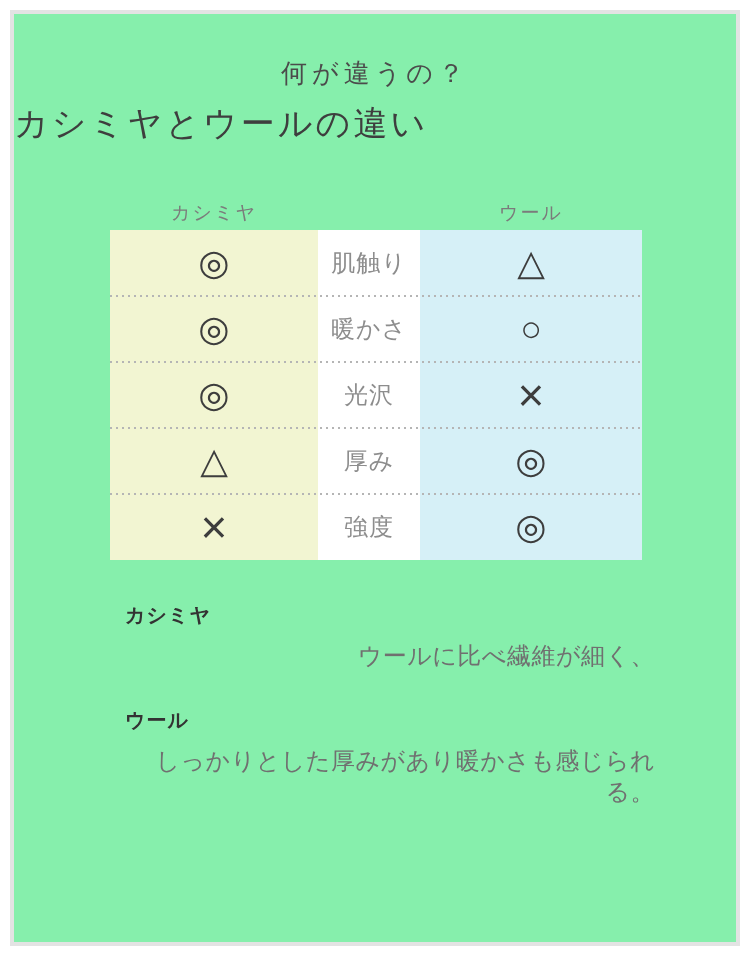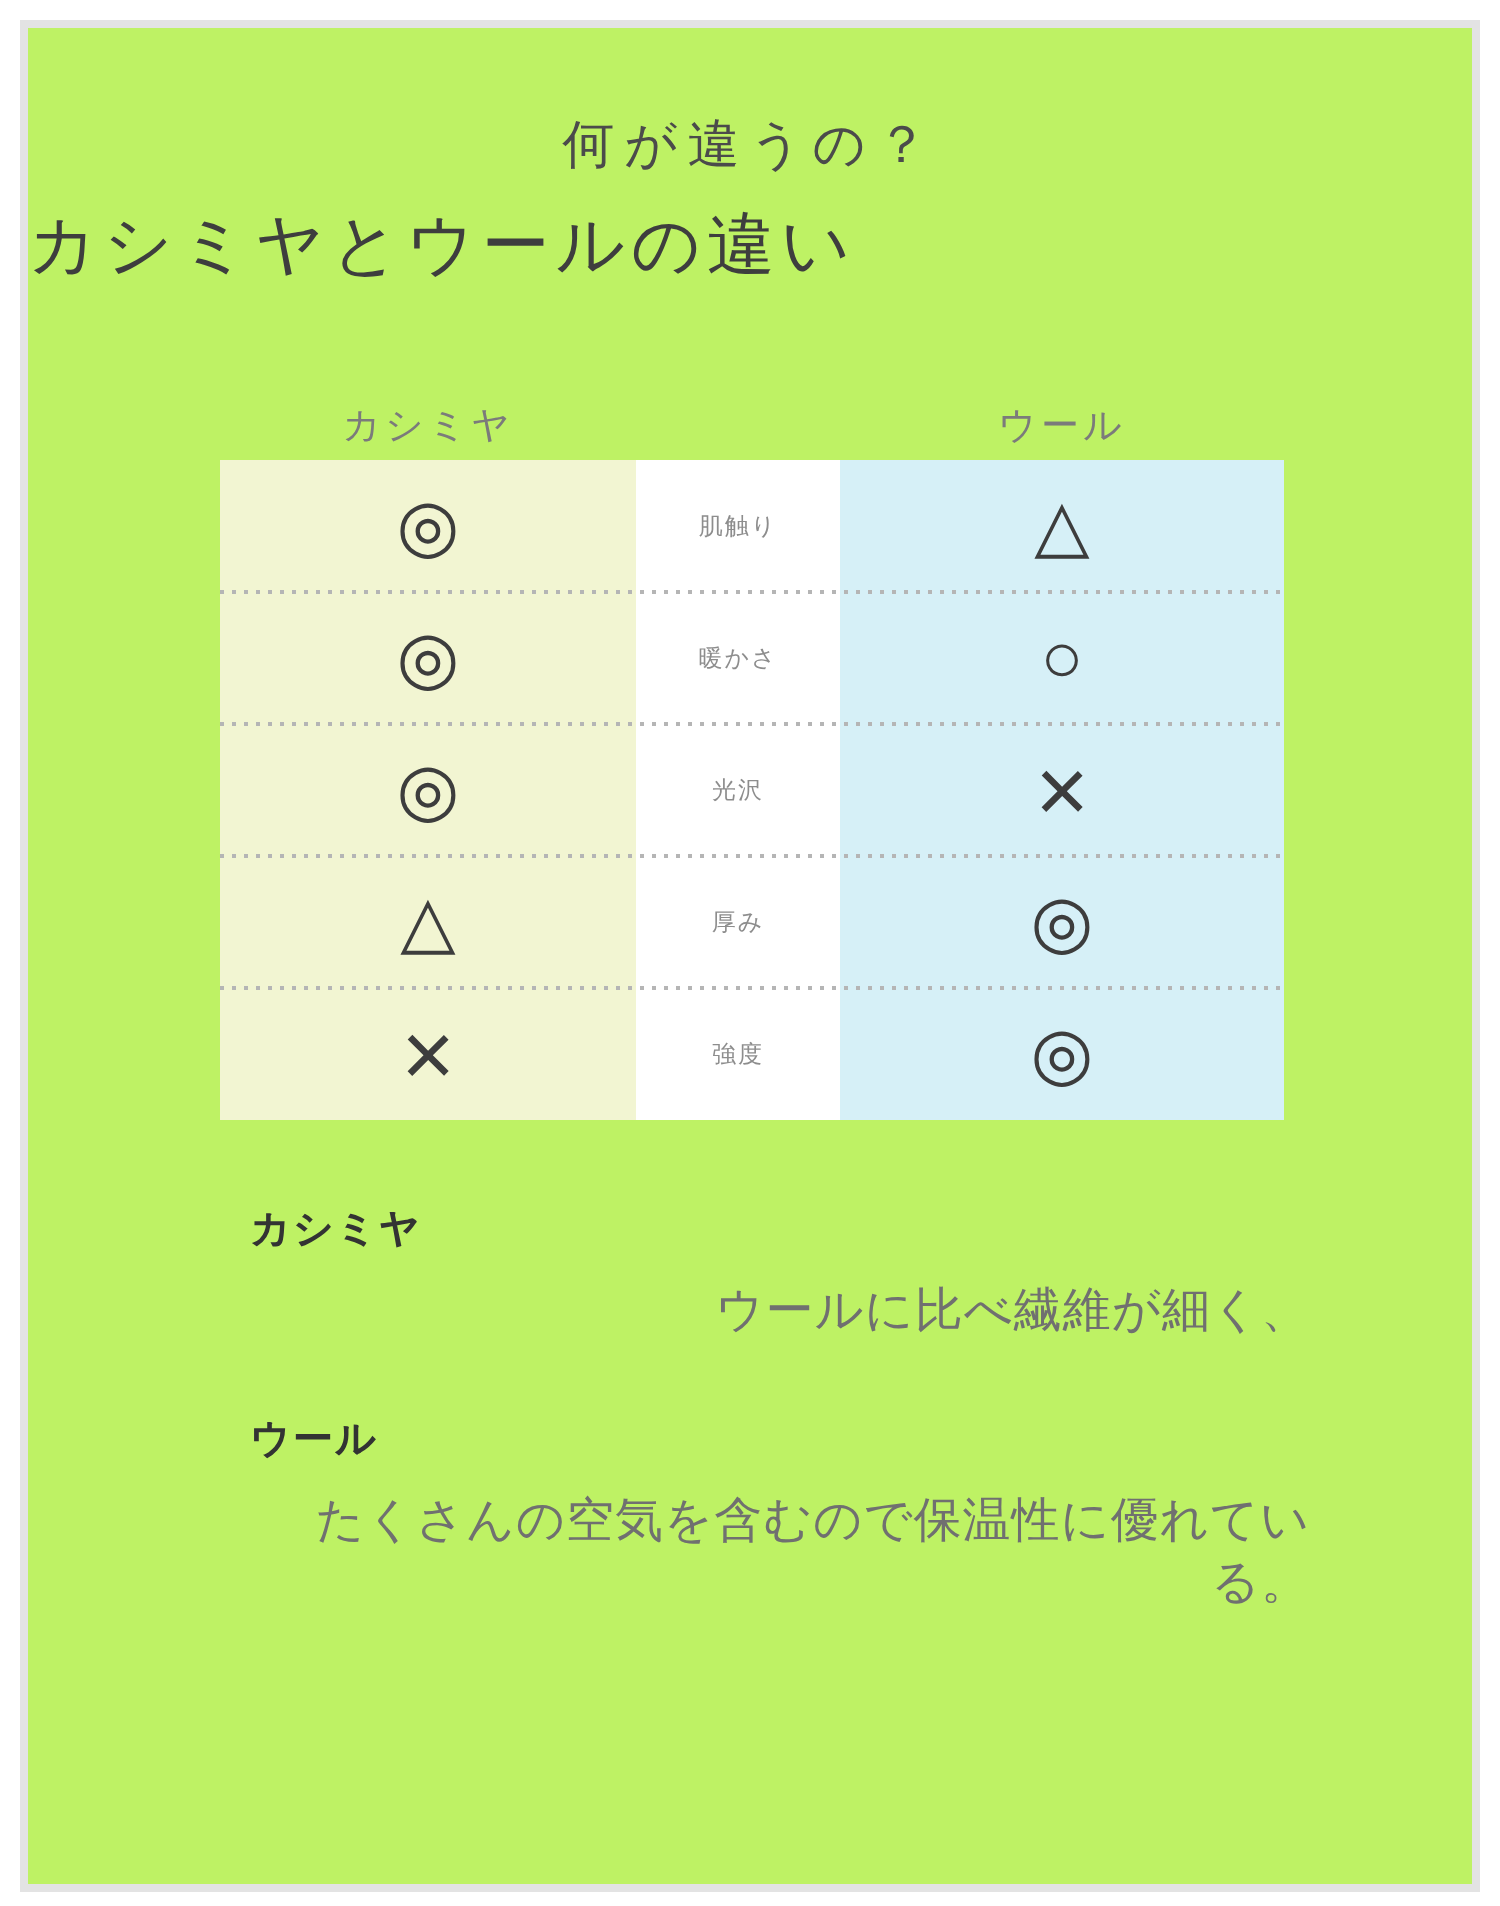--- a/index.html
+++ b/index.html
@@ -5,21 +5,21 @@
   html,body { margin:0; padding:0; }
   body {
     width:750px; height:953px; position:relative;
     background:#ffffff;
     font-family:"Liberation Sans","DejaVu Sans",sans-serif;
     overflow:hidden;
   }
   .frame {
     position:absolute; left:10px; top:10px; right:10px; bottom:7px;
     border:4px solid var(--frame-border,#e3e3e3);
-    background:#bef264;
+    background:#86efac;
   }
   
   .title-small {
     position:absolute; top:42px; left:0; width:100%;
     text-align:center; margin:0;
     font-family:"DejaVu Serif","Liberation Serif",serif;
     font-weight:400; font-size:26px; line-height:34px;
     letter-spacing:5px; color:#4b4b4b;
   }
   .title-large {
@@ -39,21 +39,21 @@
   .ch-cashmere { width:208px; }
   .ch-spacer   { width:102px; }
   .ch-wool     { width:222px; }
   .trow { position:relative; display:flex; height:66px; }
   .cell {
     display:flex; align-items:center; justify-content:center;
     height:100%; box-sizing:border-box;
   }
   .c-cashmere { width:208px; background:var(--cashmere-bg,#f2f5d2); }
   .c-label    { width:102px; background:#ffffff;
-                font-size:12px; color:#8d8d8d; letter-spacing:1px; }
+                font-size:24px; color:#8d8d8d; letter-spacing:1px; }
   .c-wool     { width:222px; background:var(--wool-bg,#d6f0f7); }
   .sym { font-size:36px; line-height:1; color:#3d3d3d; font-weight:400; }
   .sym-cross { font-size:46px; }
   .divider {
     position:absolute; top:-1px; left:0; right:0; height:2px; z-index:2;
     background-image:repeating-linear-gradient(90deg,
       var(--divider-color,#b5b5b5) 0 2px, transparent 2px 6px);
   }
   
   .sections { position:absolute; left:111px; top:588px; width:530px; }
@@ -144,18 +144,18 @@
   <div class="section">
     <h2 class="sec-heading">カシミヤ</h2>
     <div class="sec-body">
           <div class="sec-line">ウールに比べ繊維が細く、</div>
         </div>
   </div>
 
   <div class="section">
     <h2 class="sec-heading">ウール</h2>
     <div class="sec-body">
-          <div class="sec-line">たくさんの空気を含むので保温性に優れている。</div>
+          <div class="sec-line">しっかりとした厚みがあり暖かさも感じられる。</div>
         </div>
   </div>
 </div>
 
 </div>
 
 </body></html>

